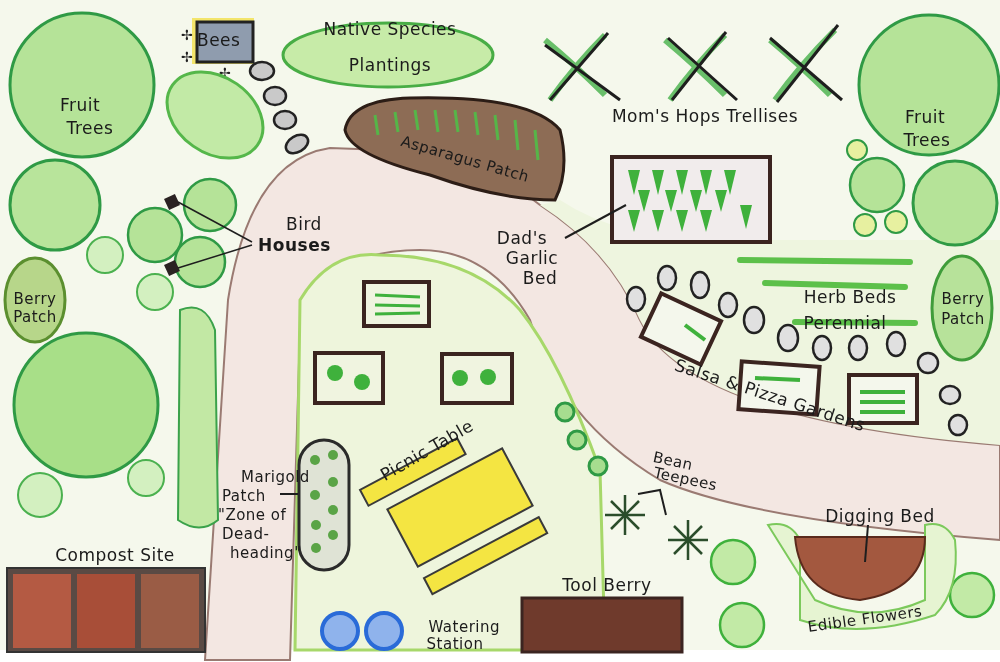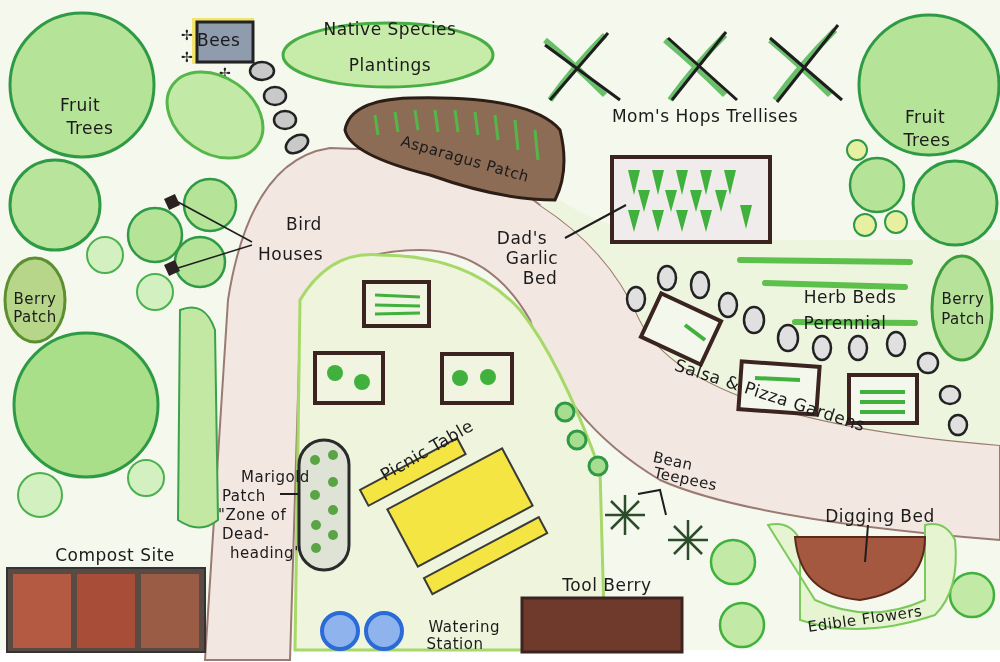--- a/index.html
+++ b/index.html
@@ -266,21 +266,21 @@
 <div class="lbl" style="left:50px;top:118px;width:80px;">Trees</div>
 
 <div class="lbl" style="left:885px;top:107px;width:80px;">Fruit</div>
 <div class="lbl" style="left:887px;top:130px;width:80px;">Trees</div>
 
 <div class="lbl" style="left:605px;top:106px;width:200px;">Mom's Hops Trellises</div>
 
 <div class="lbl sm" style="left:385px;top:150px;width:160px;transform:rotate(16deg);">Asparagus Patch</div>
 
 <div class="lbl left" style="left:258px;top:214px;margin-left:28px;">Bird</div>
-<div class="lbl left" style="left:258px;top:244px;">Houses</div>
+<div class="lbl left" style="left:258px;top:235px;font-weight:bold;">Houses</div>
 
 <div class="lbl" style="left:490px;top:228px;width:64px;">Dad's</div>
 <div class="lbl" style="left:500px;top:248px;width:64px;">Garlic</div>
 <div class="lbl" style="left:510px;top:268px;width:60px;">Bed</div>
 
 <div class="lbl sm" style="left:5px;top:290px;width:60px;">Berry</div>
 <div class="lbl sm" style="left:5px;top:308px;width:60px;">Patch</div>
 
 <div class="lbl sm" style="left:933px;top:290px;width:60px;">Berry</div>
 <div class="lbl sm" style="left:933px;top:310px;width:60px;">Patch</div>

